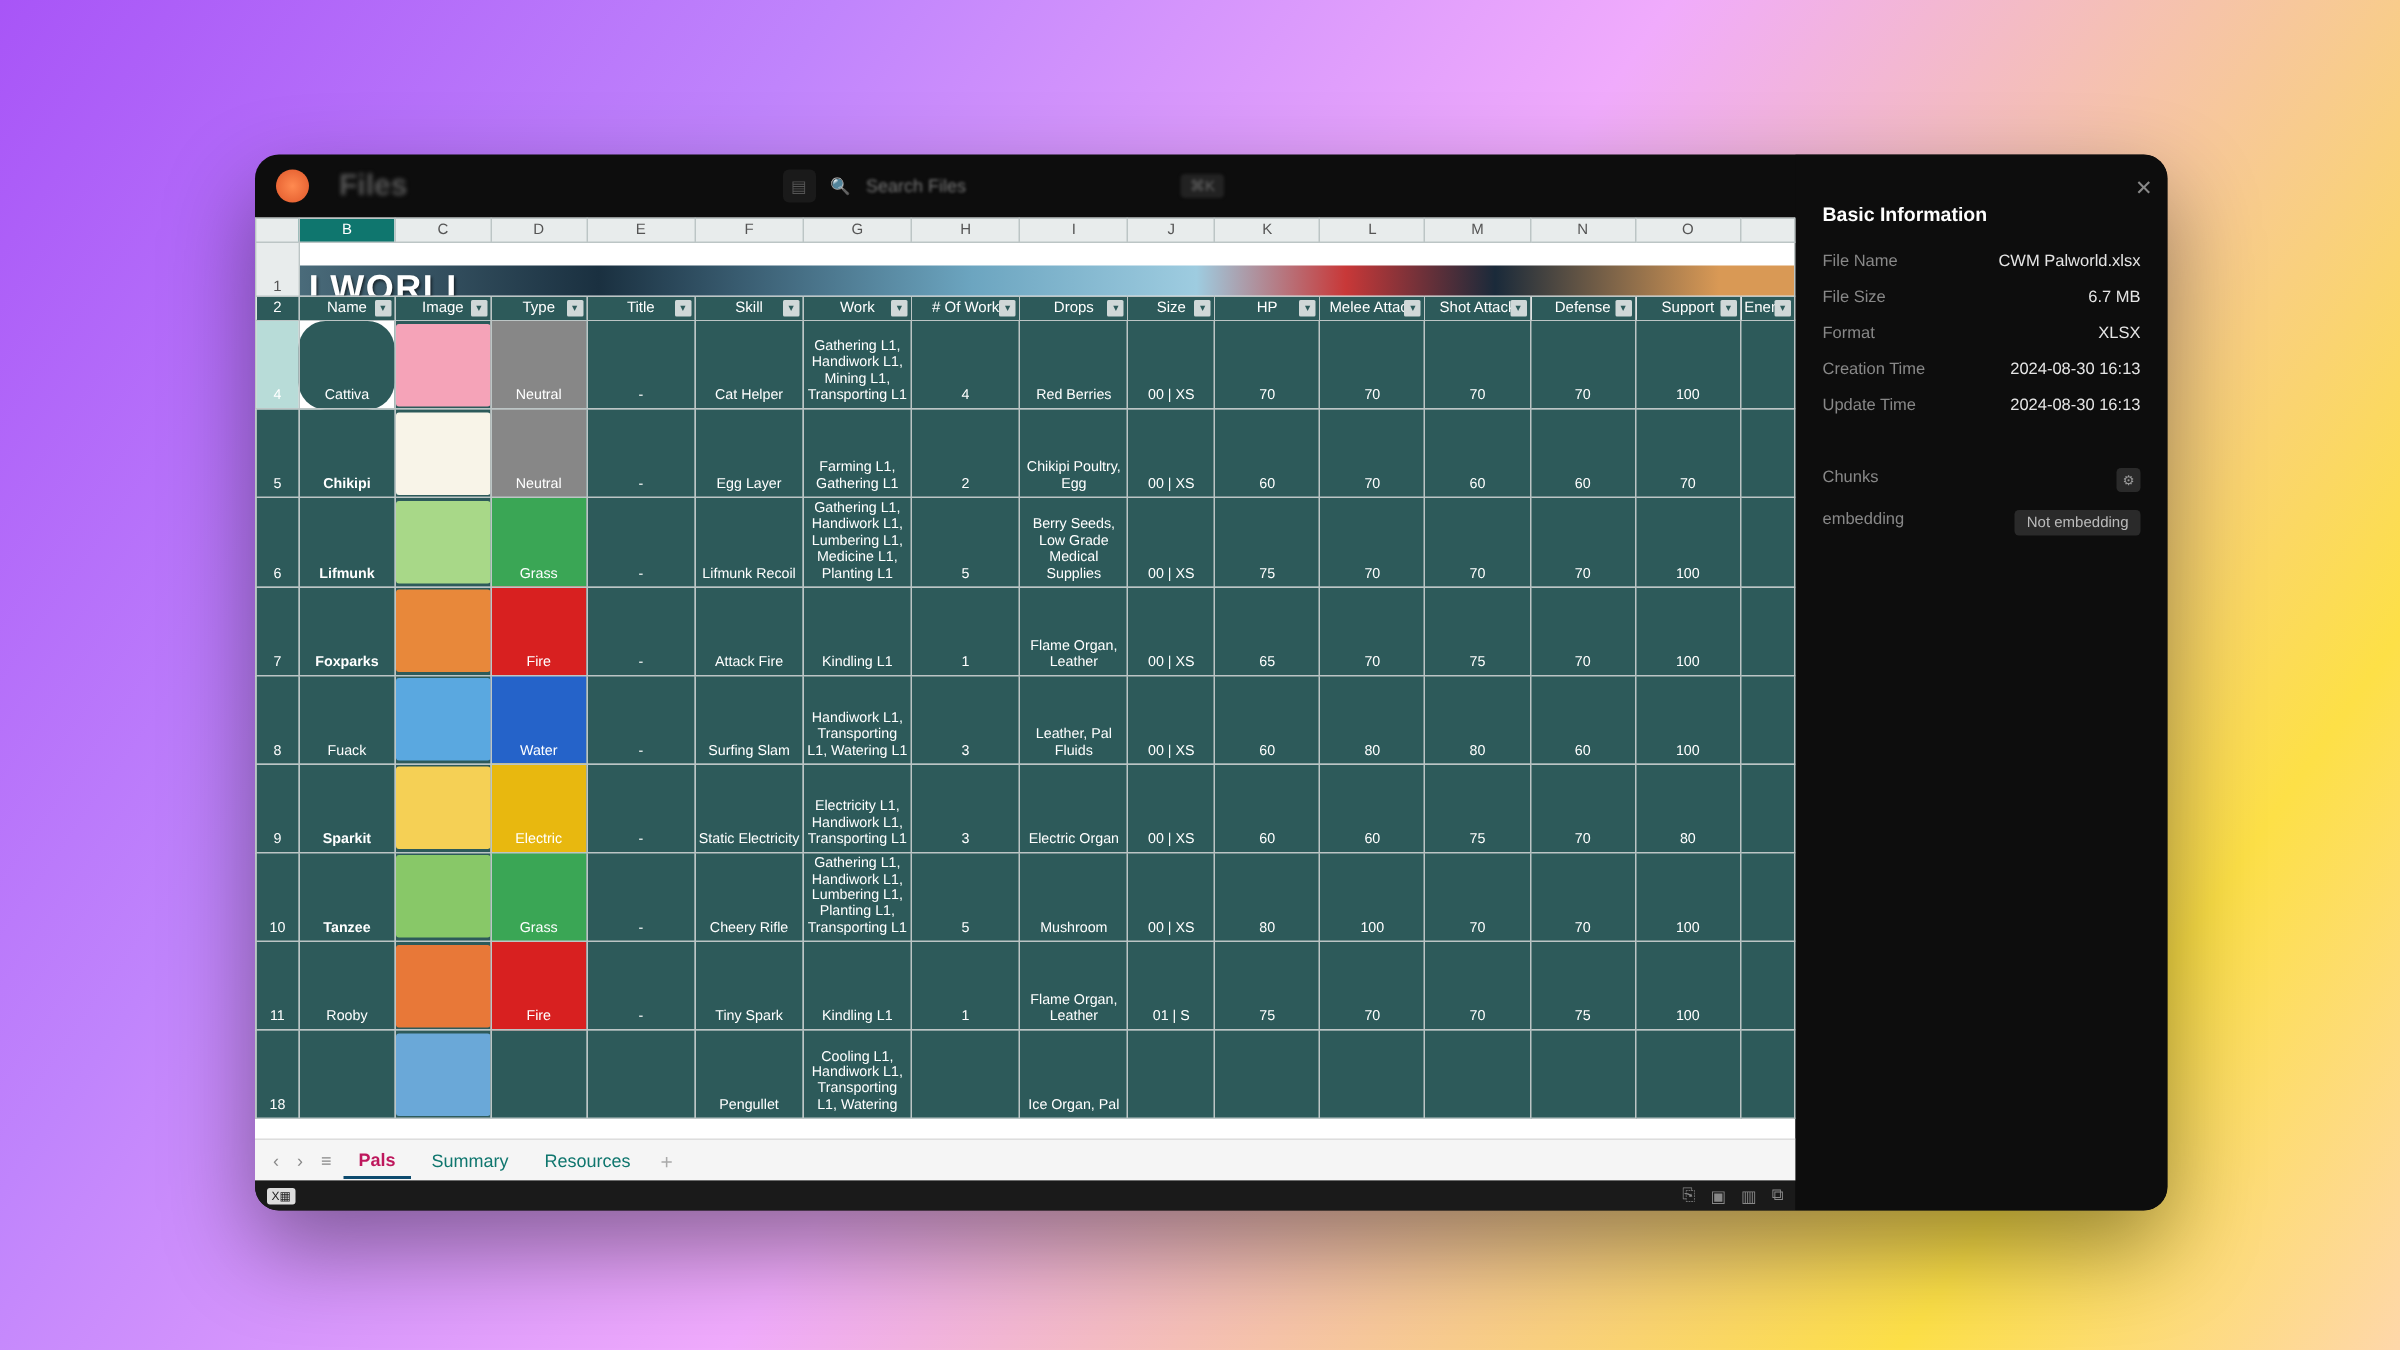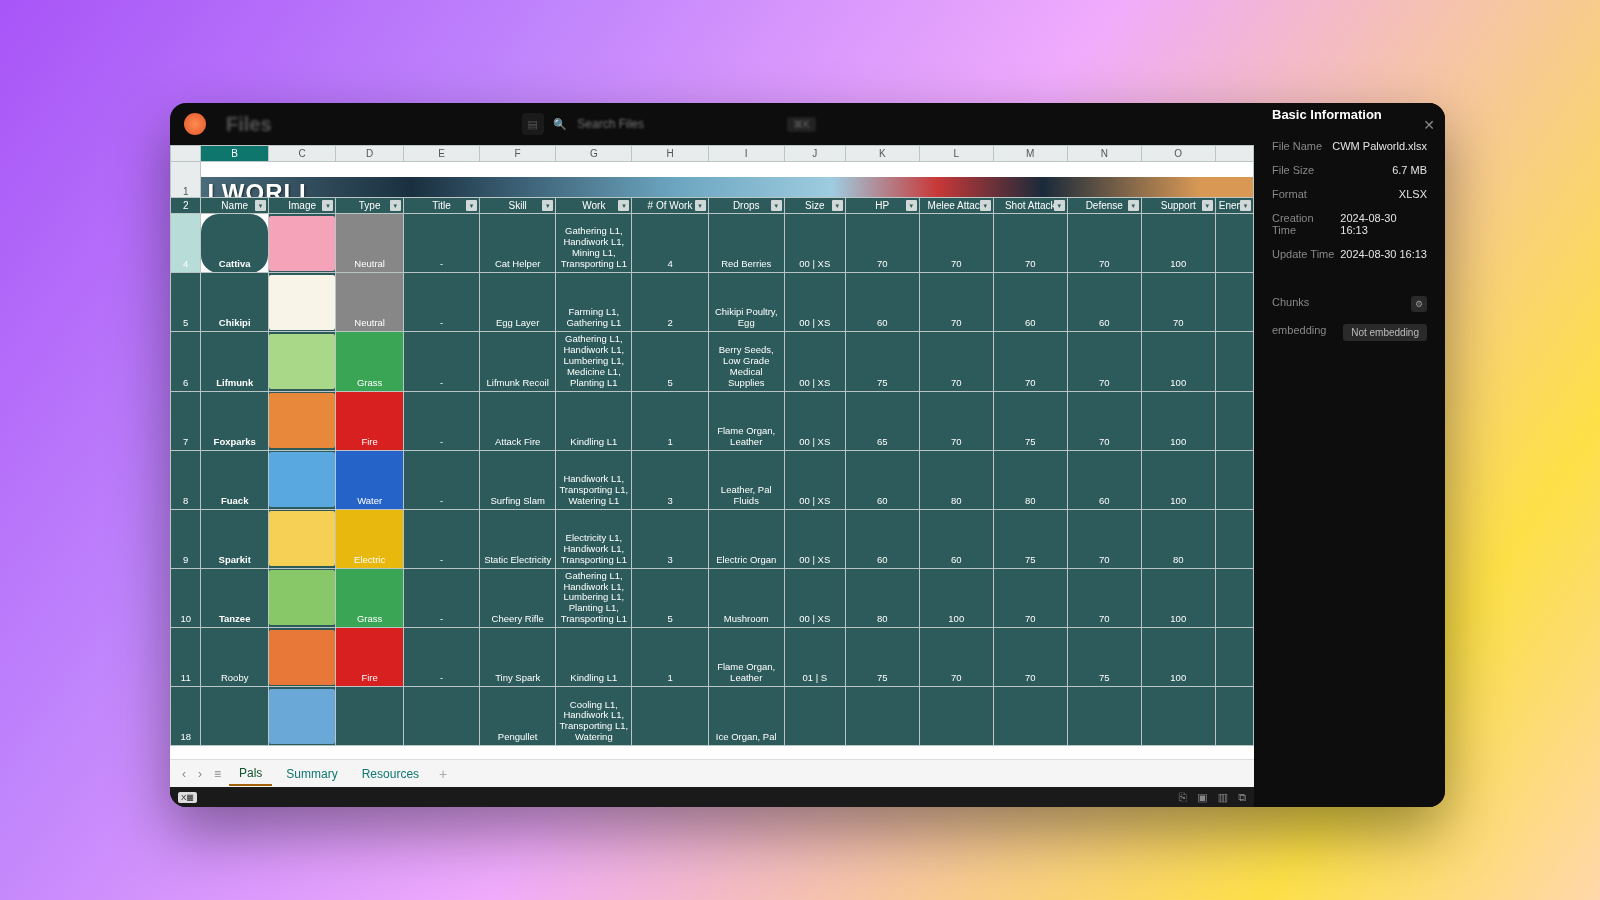--- a/index.html
+++ b/index.html
@@ -30,27 +30,27 @@
 .data-row td.img{padding:0;vertical-align:middle}
 .pal-img{width:100%;height:55px;background:#8899aa;border-radius:2px}
 .type-neutral{background:#878787!important}
 .type-grass{background:#3aa655!important}
 .type-fire{background:#d82020!important}
 .type-water{background:#2563c9!important}
 .type-electric{background:#e8b80f!important}
 .sheet-tabs{height:28px;background:#f5f5f5;border-top:1px solid #ddd;display:flex;align-items:center;padding:0 8px;gap:4px;font-size:12px}
 .sheet-nav{color:#888;padding:0 4px;cursor:pointer}
 .sheet-tab{padding:4px 10px;color:#0f766e;cursor:pointer}
-.sheet-tab.active{color:#14532d;font-weight:400;border-bottom:2px solid #a16207}
+.sheet-tab.active{color:#be185d;font-weight:700;border-bottom:2px solid #0c4a6e}
 .add-sheet{color:#aaa;font-size:14px;padding:0 6px}
 .statusbar{height:20px;background:#1a1a1a;display:flex;align-items:center;justify-content:space-between;padding:0 8px}
 .xlsx-badge{background:#ddd;color:#222;font-size:8px;padding:1px 3px;border-radius:2px}
 .status-icons{display:flex;gap:10px;color:#888;font-size:11px}
 .close-main{position:absolute;right:10px;top:14px;color:#888;font-size:14px;cursor:pointer}
-.side-panel{width:191px;background:#0d0d0d;padding:4px 18px;color:#fff;font-size:12px}
+.side-panel{width:248px;background:#0d0d0d;padding:32px 18px;color:#fff;font-size:12px}
 .side-title{font-size:13px;font-weight:600;margin-bottom:18px}
 .info-row{display:flex;justify-content:space-between;margin-bottom:12px;font-size:11px}
 .info-label{color:#888}
 .info-val{color:#e5e5e5}
 .chunk-icon{width:16px;height:16px;background:#2a2a2a;border-radius:3px;display:inline-flex;align-items:center;justify-content:center;font-size:9px;color:#999}
 .embed-badge{background:#2a2a2a;color:#bbb;font-size:10px;padding:3px 8px;border-radius:3px}
 .col-A{width:28px}.col-B{width:62px}.col-C{width:62px}.col-D{width:62px}.col-E{width:70px}.col-F{width:70px}.col-G{width:70px}.col-H{width:70px}.col-I{width:70px}.col-J{width:56px}.col-K{width:68px}.col-L{width:68px}.col-M{width:68px}.col-N{width:68px}.col-O{width:68px}.col-P{width:35px}
 </style>
 </head>
 <body>
@@ -132,21 +132,21 @@
                 <td>Melee Attack<span class="filter-arrow">▾</span></td>
                 <td>Shot Attack<span class="filter-arrow">▾</span></td>
                 <td>Defense<span class="filter-arrow">▾</span></td>
                 <td>Support<span class="filter-arrow">▾</span></td>
                 <td>Enemy<span class="filter-arrow">▾</span></td>
               </tr>
           </tbody>
             <tbody id="data-body">
               <tr class="data-row">
                 <td class="row-num sel">4</td>
-                <td style="font-weight: 700; border-radius: 18px;">Cattiva</td>
+                <td style="font-weight: 400; border-radius: 18px;">Cattiva</td>
                 <td class="img">
                   <div class="pal-img" style="background:#f5a3b8"></div>
                 </td>
                 <td class="type-neutral">Neutral</td>
                 <td>-</td>
                 <td>Cat Helper</td>
                 <td>Gathering L1, Handiwork L1, Mining L1, Transporting L1</td>
                 <td>4</td>
                 <td>Red Berries</td>
                 <td>00 | XS</td>
@@ -212,21 +212,21 @@
                 <td>00 | XS</td>
                 <td>65</td>
                 <td>70</td>
                 <td>75</td>
                 <td>70</td>
                 <td>100</td>
                 <td></td>
               </tr>
               <tr class="data-row">
                 <td class="row-num">8</td>
-                <td style="font-weight: 700; margin-top: 47px;">Fuack</td>
+                <td style="font-weight: 400; margin-top: 47px;">Fuack</td>
                 <td class="img">
                   <div class="pal-img" style="background:#5aa8e0"></div>
                 </td>
                 <td class="type-water">Water</td>
                 <td>-</td>
                 <td>Surfing Slam</td>
                 <td>Handiwork L1, Transporting L1, Watering L1</td>
                 <td>3</td>
                 <td>Leather, Pal Fluids</td>
                 <td>00 | XS</td>

